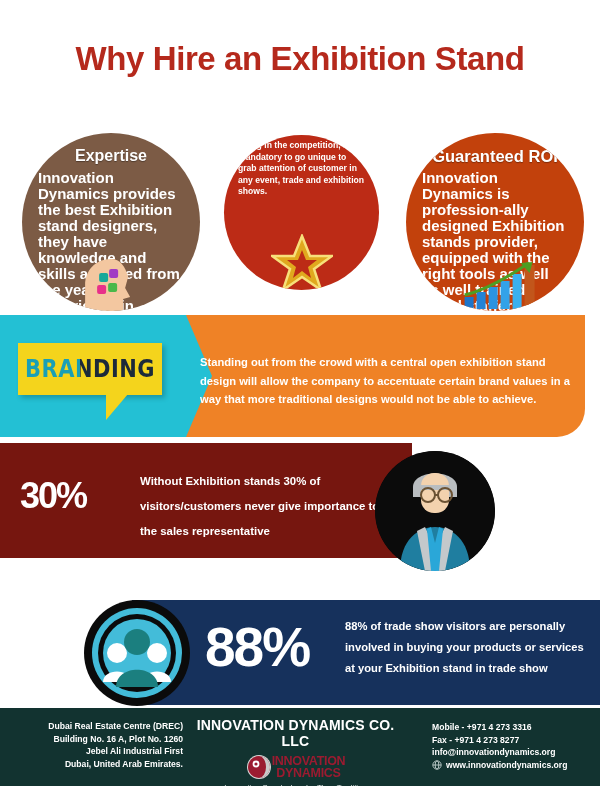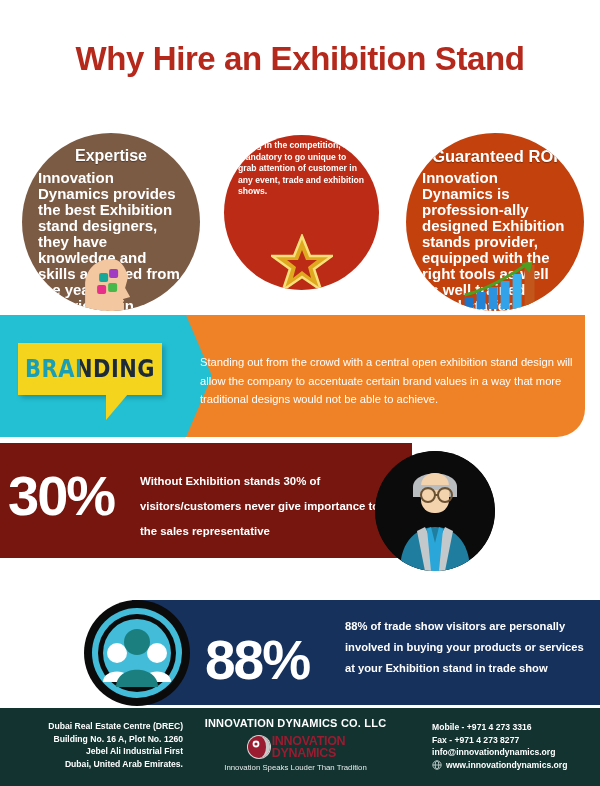--- a/index.html
+++ b/index.html
@@ -67,21 +67,21 @@
     border-bottom:61px solid transparent;
     border-left:26px solid #23c0d4;
     z-index:3;
   }
   .branding-orange {
     position:absolute; left:160px; top:0; width:425px; height:122px;
     background:#ef8226; border-radius:0 0 28px 0;
   }
   .branding-text {
     position:absolute; left:200px; top:38px; width:375px;
-    color:#ffffff; font-size:11.2px; font-weight:normal; line-height:18.5px;
+    color:#ffffff; font-size:11.2px; font-weight:bold; line-height:18.5px;
     z-index:4;
   }
   .branding-bubble {
     position:absolute; left:18px; top:28px; width:144px; height:52px;
     background:#f4d41c; z-index:5;
     box-shadow:3px 3px 5px rgba(0,0,0,.22);
     display:flex; align-items:center; justify-content:center;
   }
   .branding-bubble span {
     font-family:"DejaVu Sans", sans-serif;
@@ -97,63 +97,63 @@
     z-index:5;
   }
 
   
   .band30 { position:absolute; left:0; top:443px; width:600px; height:115px; }
   .band30-bg {
     position:absolute; left:0; top:0; width:412px; height:115px;
     background:#76160f;
   }
   .band30-num {
-    position:absolute; left:8px; top:22px;
-    color:#ffffff; font-size:56px; font-weight:bold; letter-spacing:-2px;
+    position:absolute; left:20px; top:22px;
+    color:#ffffff; font-size:36px; font-weight:bold; letter-spacing:-2px;
     line-height:62px;
   }
   .band30-text {
     position:absolute; left:140px; top:26px; width:252px;
     color:#ffffff; font-size:11.4px; font-weight:bold; line-height:25px;
   }
   .avatar-circle {
     position:absolute; left:375px; top:8px; width:120px; height:120px;
     border-radius:50%; background:#0b0b0b; overflow:hidden;
   }
 
   
   .band88 { position:absolute; left:0; top:600px; width:600px; height:108px; }
   .band88-bg {
     position:absolute; left:132px; top:0; width:468px; height:105px;
     background:#16315c;
   }
   .band88-num {
-    position:absolute; left:205px; top:29px;
+    position:absolute; left:205px; top:16px;
     color:#ffffff; font-size:55px; font-weight:bold; letter-spacing:-2px;
     line-height:62px;
   }
   .band88-text {
     position:absolute; left:345px; top:16px; width:250px;
     color:#ffffff; font-size:11.2px; font-weight:bold; line-height:21px;
   }
   .people-circle {
     position:absolute; left:82px; top:-2px; width:110px; height:110px;
   }
 
   
   .footer {
     position:absolute; left:0; top:708px; width:600px; height:78px;
     background:#123330; color:#ffffff;
   }
   .f-left { position:absolute; left:8px; top:12px; width:175px;text-align:right; }
   .f-left div { font-size:8.6px; font-weight:bold; line-height:12.6px; }
   .f-mid { position:absolute; left:183px; top:9px; width:225px; text-align:center; }
-  .f-mid-title { font-size:11px; font-weight:bold; letter-spacing:.2px; }
+  .f-mid-title { font-size:14px; font-weight:bold; letter-spacing:.2px; }
   .logo-row { display:flex; align-items:center; justify-content:center; margin-top:5px; }
-  .logo-text { margin-left:0; text-align:left; }
+  .logo-text { margin-left:0; text-align:center; }
   .logo-l1 { color:#9b1b30; font-size:12.5px; font-weight:bold; letter-spacing:-0.3px; line-height:11px; }
   .logo-l2 { color:#9b1b30; font-size:12.5px; font-weight:bold; letter-spacing:-0.3px; line-height:12px; }
   .logo-tag { font-size:7.8px; margin-top:3px; color:#e6eceb; }
   .f-right { position:absolute; left:432px; top:13px; width:165px; }
   .f-right div { font-size:8.6px; font-weight:bold; line-height:12.6px; display:flex; align-items:center; }
   .f-right .thin { font-weight:bold; }
   .globe { margin-right:4px; }
 </style>
 </head>
 <body>

